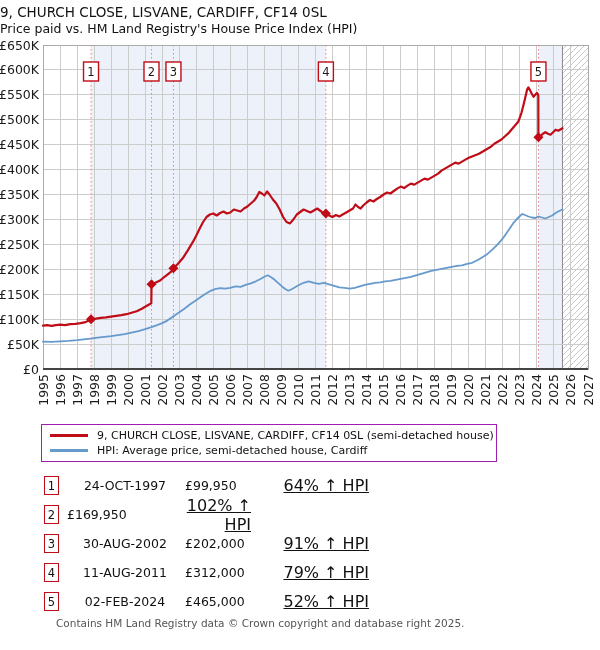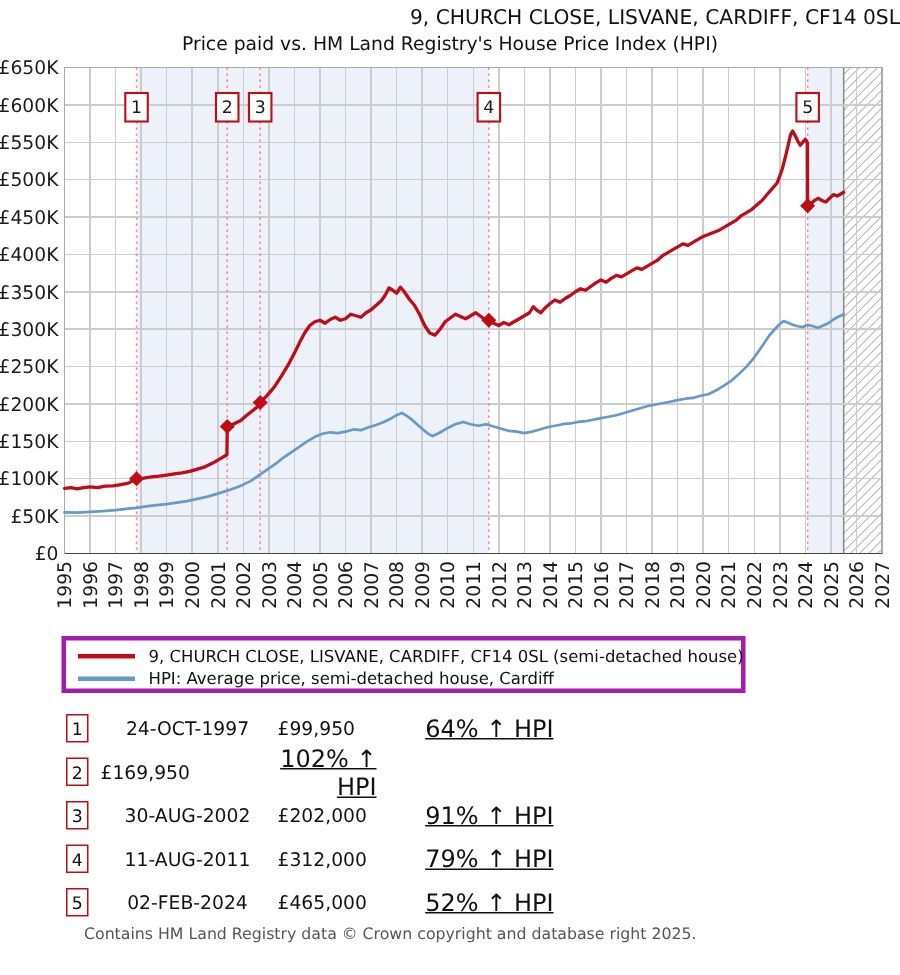--- a/index.html
+++ b/index.html
@@ -1,24 +1,24 @@
 <!DOCTYPE html>
 <html><head>
 <meta charset="utf-8">
 <style>
   html,body{margin:0;padding:0;background:#fff;}
   body{width:600px;height:650px;position:relative;overflow:hidden;
        font-family:"DejaVu Sans","Liberation Sans",sans-serif;color:#111;}
-  .title{position:absolute;top:4px;left:0;width:600px;text-align:right;
+  .title{position:absolute;top:4px;left:0;width:600px;text-align:left;
          font-size:13.5px;white-space:nowrap;}
-  .subtitle{position:absolute;top:21px;left:0;width:600px;text-align:center;
+  .subtitle{position:absolute;top:21px;left:0;width:600px;text-align:left;
          font-size:12.5px;white-space:nowrap;}
   #chart{position:absolute;top:0;left:0;}
   .legend{position:absolute;left:41px;top:424px;width:456px;height:38px;
-          border:3px solid #a21caf;background:#fff;box-sizing:border-box;
+          border:1px solid #a21caf;background:#fff;box-sizing:border-box;
           padding:3px 0 0 6px;}
   .legend-row{display:flex;align-items:center;height:15px;}
   .swatch{width:38px;height:3px;margin:0 9px 0 2px;flex:none;}
   .legend-label{font-size:11px;white-space:nowrap;}
   .tx-table{position:absolute;left:42px;top:471px;}
   .tx-row{display:flex;align-items:center;height:29px;}
   .tx-num{width:15px;height:19px;border:1.5px solid #c00c16;box-sizing:border-box;
           margin-left:2px;display:flex;align-items:center;justify-content:center;
           font-size:11.5px;flex:none;}
   .tx-date{width:104px;margin-left:14px;text-align:center;font-size:12.5px;}

